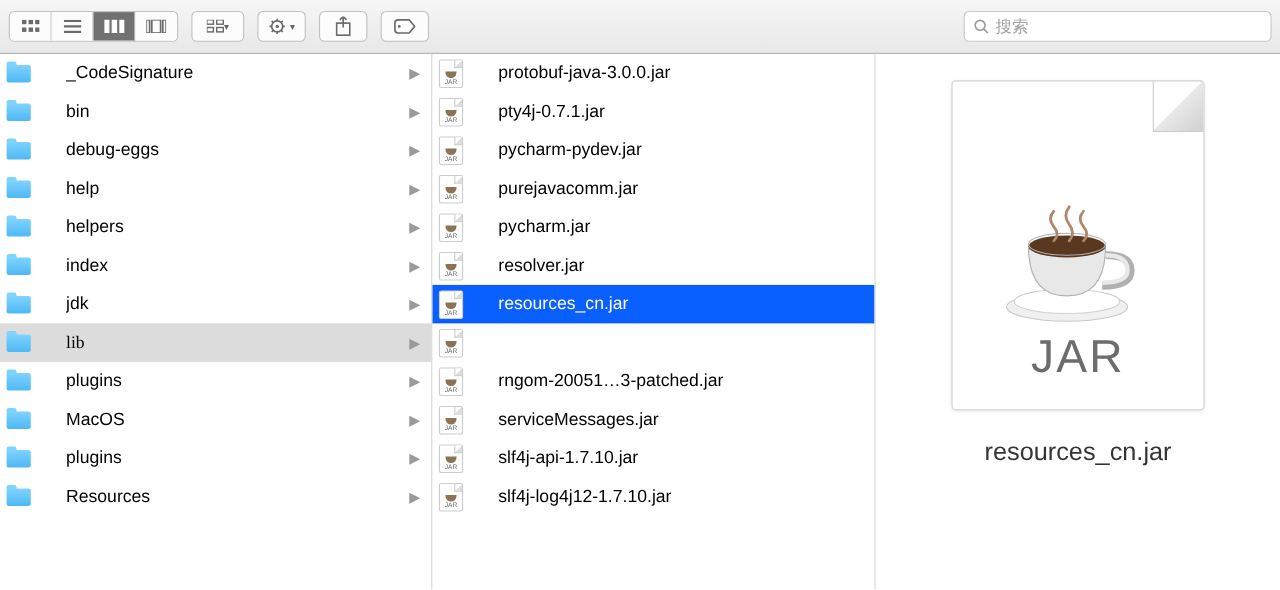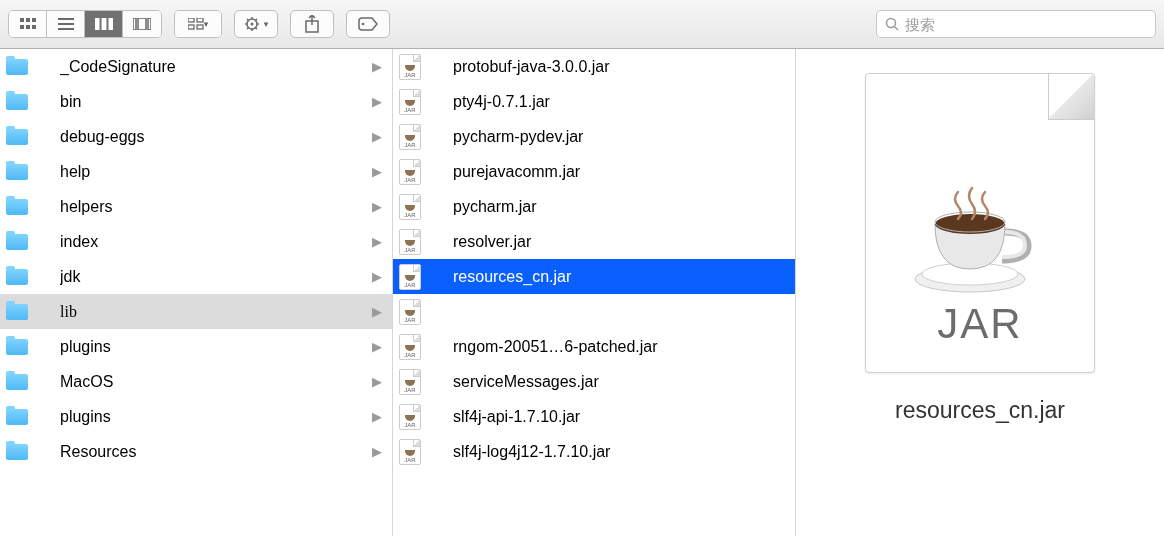--- a/index.html
+++ b/index.html
@@ -394,21 +394,21 @@
         <div class="jar-icon">
           <div class="cup"></div>
           <div class="txt">JAR</div>
         </div>
       </div>
       <div class="row">
         <div class="jar-icon">
           <div class="cup"></div>
           <div class="txt">JAR</div>
         </div>
-        <span class="label">rngom-20051…6-patched.jar</span>
+        <span class="label">rngom-20051…3-patched.jar</span>
       </div>
       <div class="row">
         <div class="jar-icon">
           <div class="cup"></div>
           <div class="txt">JAR</div>
         </div>
         <span class="label">serviceMessages.jar</span>
       </div>
       <div class="row">
         <div class="jar-icon">

